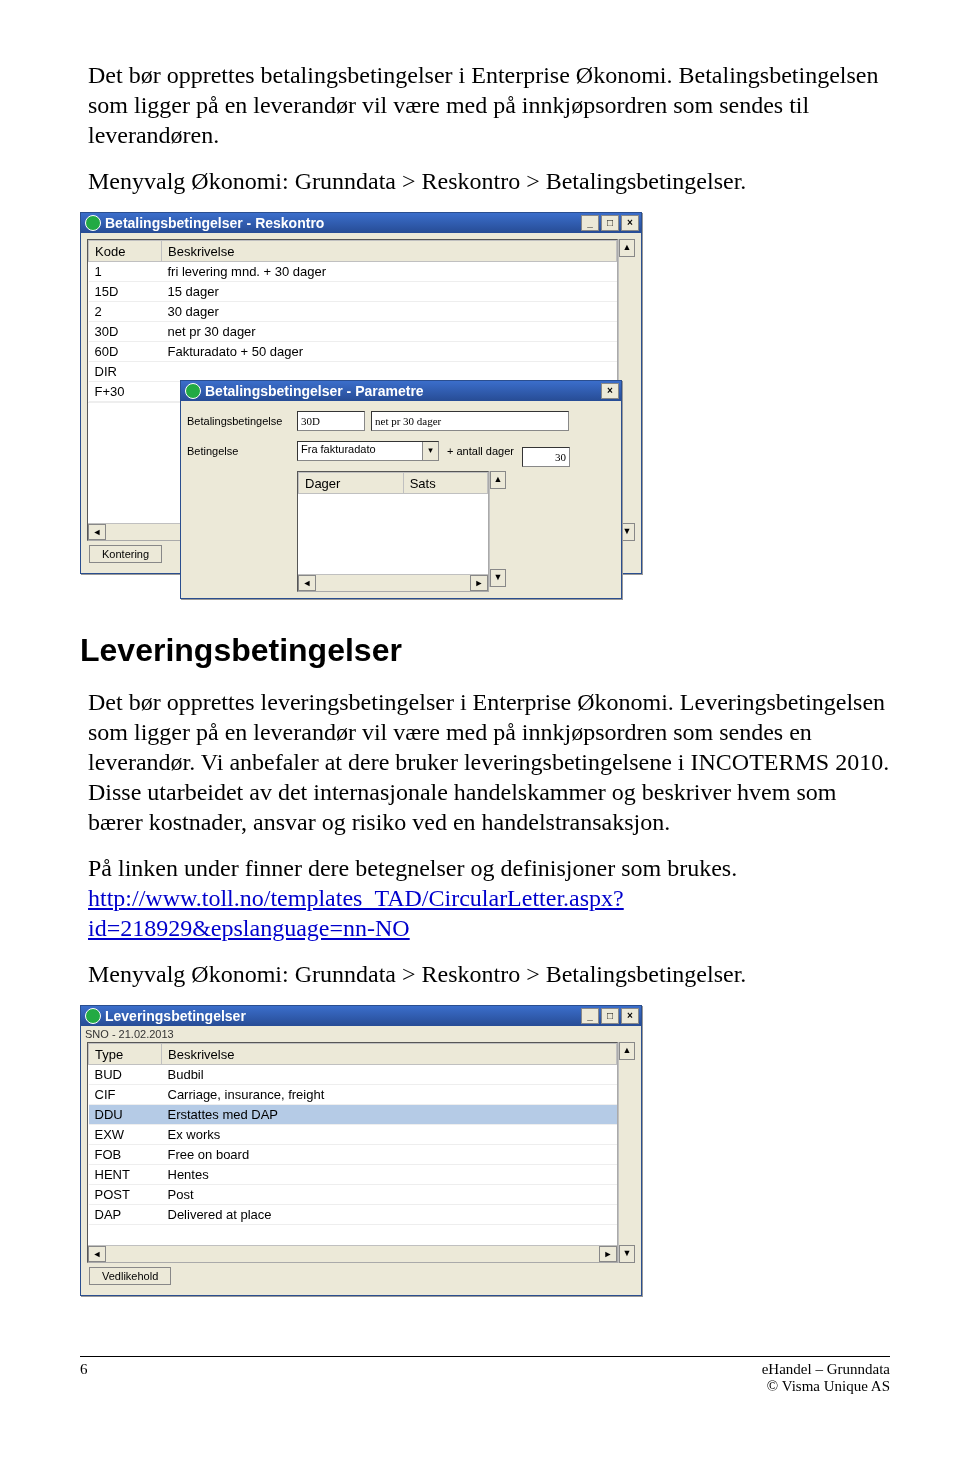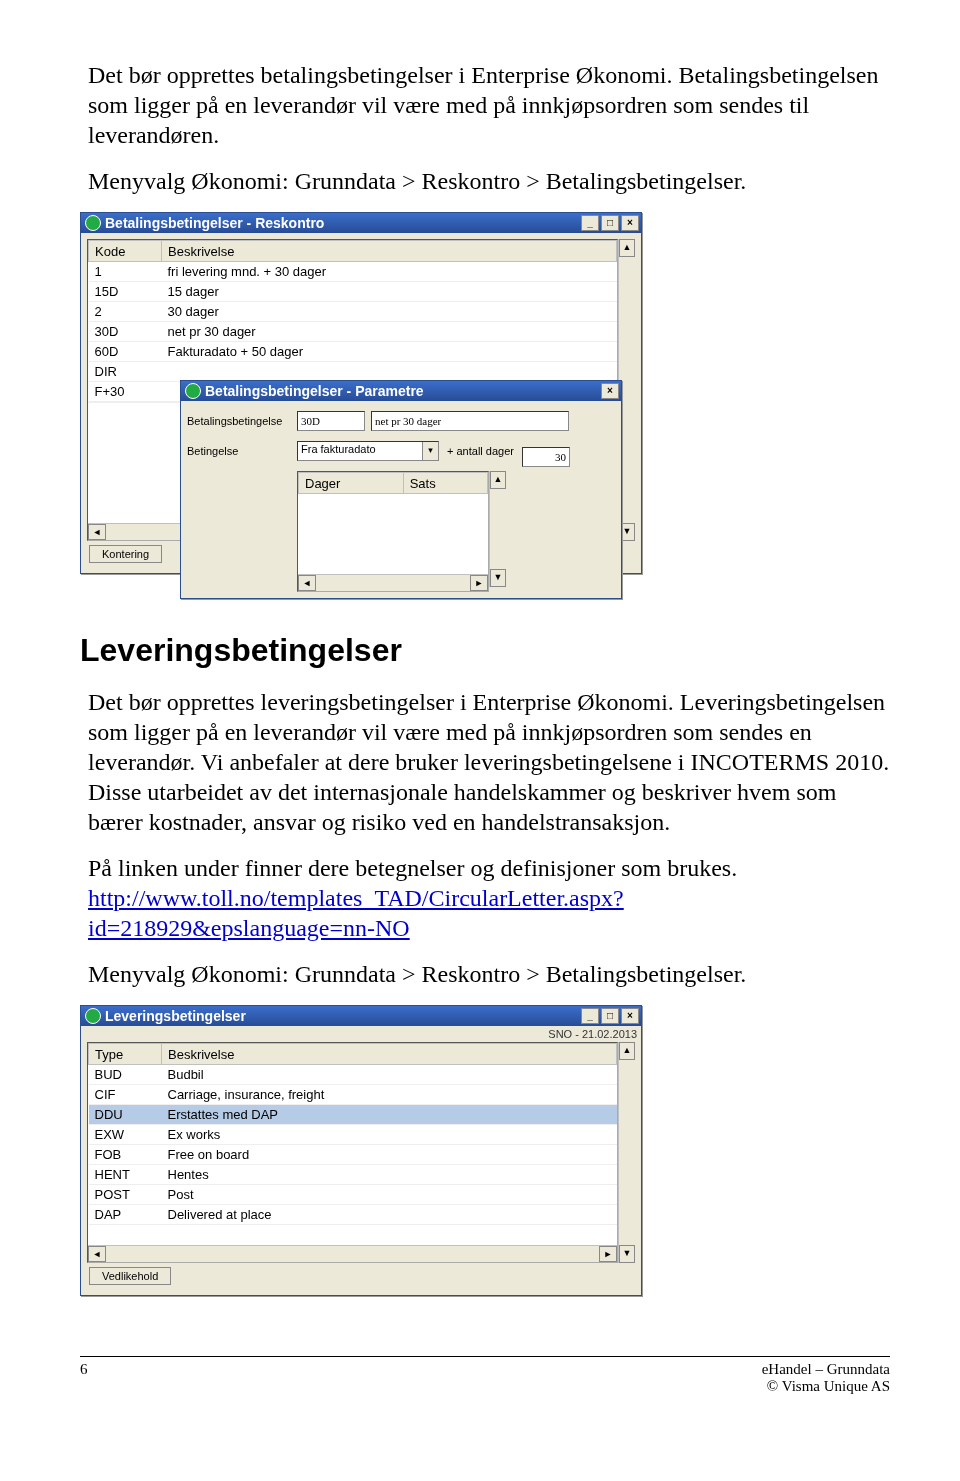--- a/index.html
+++ b/index.html
@@ -169,21 +169,21 @@
     border-top: 1px solid #000;
     margin: 20px 70px 0 80px;
     padding: 4px 0;
     display:flex;
     font-size: 15px;
   }
   .footer .pn { width: 20px; }
   .footer .fr { flex:1; text-align:right; }
 
   
-  .subinfo { font-size: 11px; color:#333; padding: 2px 4px; background:#ece9d8;text-align:right;}
+  .subinfo { font-size: 11px; color:#333; padding: 2px 4px; background:#ece9d8;}
 </style>
 </head>
 <body>
 
 <div class="page">
 
   <p class="body">Det bør opprettes betalingsbetingelser i Enterprise Økonomi. Betalingsbetingelsen som ligger på en leverandør vil være med på innkjøpsordren som sendes til leverandøren.</p>
   <p class="body">Menyvalg Økonomi: Grunndata &gt; Reskontro &gt; Betalingsbetingelser.</p>
 
   <div style="position:relative; height:390px;">

